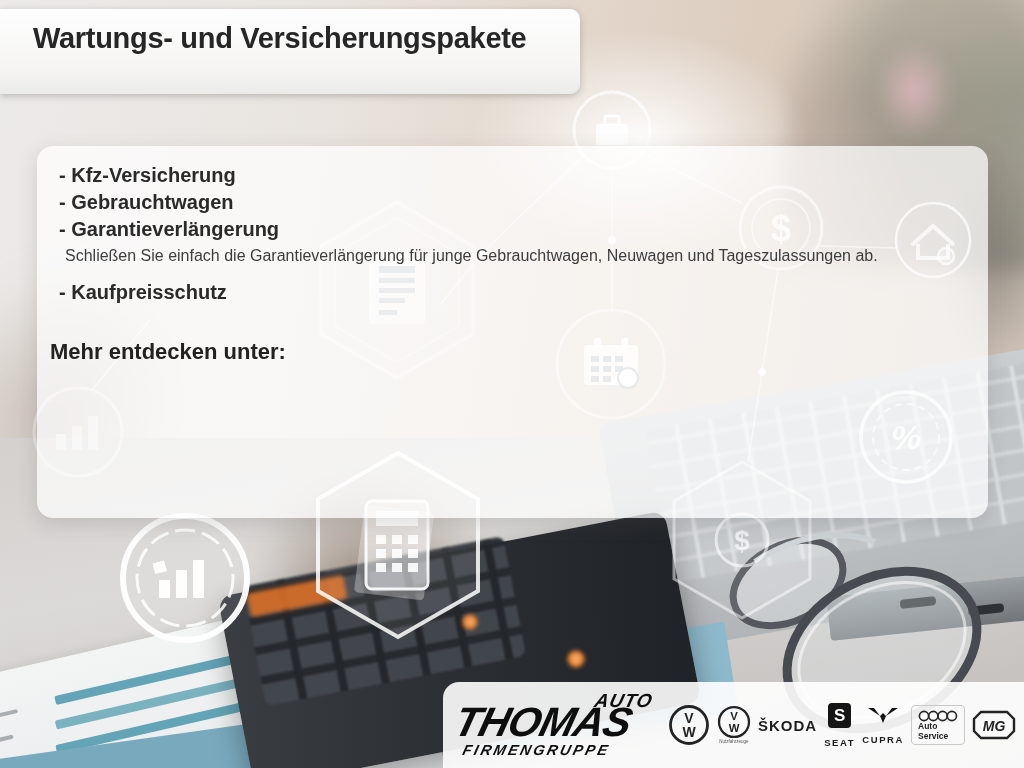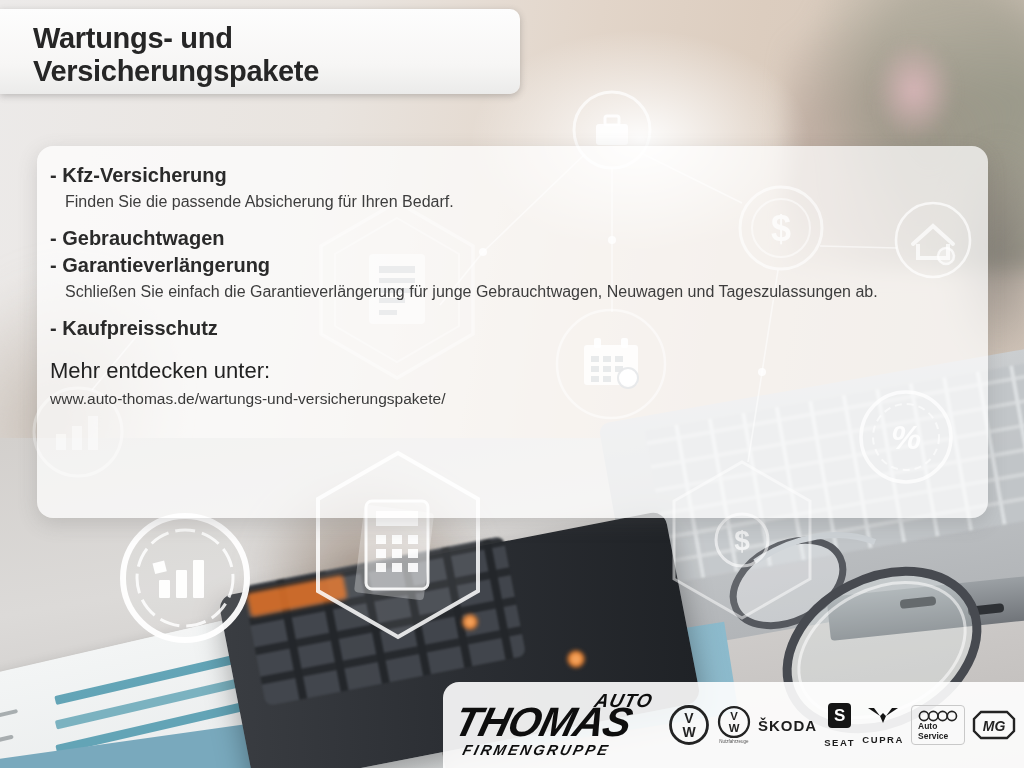--- a/index.html
+++ b/index.html
@@ -46,33 +46,33 @@
   .paper-back{left:-55px;top:645px;width:490px;height:250px;transform:rotate(-17deg);background:#dee1e2;}
   .paper-front{left:-45px;top:630px;width:480px;height:240px;transform:rotate(-13deg);
         background:linear-gradient(#f3f5f5,#e3e6e7);box-shadow:0 4px 14px rgba(0,0,0,.18);}
   .pbar{position:absolute;height:9px;border-radius:2px;background:#4a97ab;opacity:.85;}
   .pdash{position:absolute;height:4px;border-radius:2px;background:#969c9f;opacity:.8;}
   .paper-blue{left:468px;top:642px;width:265px;height:92px;transform:rotate(-9deg);
         background:linear-gradient(90deg,#a9cddb,#8cbacc);}
   .paper-teal{left:-25px;top:738px;width:350px;height:64px;transform:rotate(-8deg);background:#79a9bd;}
 
   
-  .hdr{left:0;top:9px;width:520px;height:85px;padding:13px 0 0 33px;border-radius:0 10px 10px 0;
+  .hdr{left:0;top:9px;width:580px;height:85px;padding:13px 0 0 33px;border-radius:0 10px 10px 0;
        background:linear-gradient(180deg,#fdfdfd 0%,#f7f6f5 65%,#ebebea 100%);
        box-shadow:0 2px 7px rgba(70,70,70,.3);}
   .hdr h1{margin:0;font-size:29px;font-weight:700;color:#262626;letter-spacing:-.3px;}
   .hdr p{margin:4px 0 0;font-size:21px;color:#333;}
 
   
   .panel{left:37px;top:146px;width:951px;height:372px;padding:18px 20px 0 13px;border-radius:16px;
          background:rgba(255,255,255,.72);box-shadow:0 6px 20px rgba(90,90,90,.2);}
-  .pkg-label{margin:0 0 4px;font-size:20px;font-weight:700;color:#2a2a2a;}
+  .pkg-label{margin:0 9px 4px;font-size:20px;font-weight:700;color:#2a2a2a;}
   .pkg-desc{margin:0 0 14px;padding-left:15px;font-size:16px;line-height:1.38;color:#3d3d3d;max-width:905px;}
   .w820{max-width:818px;}
-  .more-label{margin:18px 0 6px;font-size:22px;font-weight:400;color:#222;}
+  .more-label{margin:35px 0 6px;font-size:22px;font-weight:700;color:#222;}
   .url{margin:0;font-size:15.5px;color:#3a3a3a;cursor:pointer;}
 
   
   .ftr{left:443px;top:682px;width:581px;height:86px;border-radius:16px 0 0 0;
        background:rgba(255,255,255,.9);display:flex;align-items:center;padding:0 8px 0 14px;}
   .thomas{position:relative;width:205px;height:72px;color:#0e0e0e;flex:0 0 auto;}
   .t-auto{position:absolute;right:10px;top:1px;font-style:italic;font-weight:900;font-size:19px;
           letter-spacing:1px;transform:skewX(-14deg);text-transform:uppercase;}
   .t-name{position:absolute;left:0;top:13px;font-style:italic;font-weight:900;font-size:41px;line-height:1;
           transform:skewX(-14deg) scaleX(1.02);letter-spacing:-1px;}
@@ -252,31 +252,29 @@
       <text x="0" y="10" font-size="28" font-weight="bold" text-anchor="middle" fill="rgba(255,255,255,.7)">$</text>
     </g>
   </svg>
 
   <header class="abs hdr">
     <h1>Wartungs- und Versicherungspakete</h1>
   </header>
 
   <section class="abs panel">
     <h2 class="pkg-label">- Kfz-Versicherung</h2>
-    <p class="pkg-desc">Finden Sie die passende Absicherung für Ihren Bedarf.</p>
 
     <h2 class="pkg-label">- Gebrauchtwagen</h2>
 
     <h2 class="pkg-label">- Garantieverlängerung</h2>
     <p class="pkg-desc">Schließen Sie einfach die Garantieverlängerung für junge Gebrauchtwagen, Neuwagen und Tageszulassungen ab.</p>
 
     <h2 class="pkg-label">- Kaufpreisschutz</h2>
 
     <h3 class="more-label">Mehr entdecken unter:</h3>
-    <p class="url">www.auto-thomas.de/wartungs-und-versicherungspakete/</p>
   </section>
 
   <footer class="abs ftr">
     <div class="thomas">
       <span class="t-auto">Auto</span>
       <span class="t-name" style="text-transform:uppercase;">Thomas</span>
       <span class="t-sub">FIRMENGRUPPE</span>
     </div>
 
     <div class="brands">

